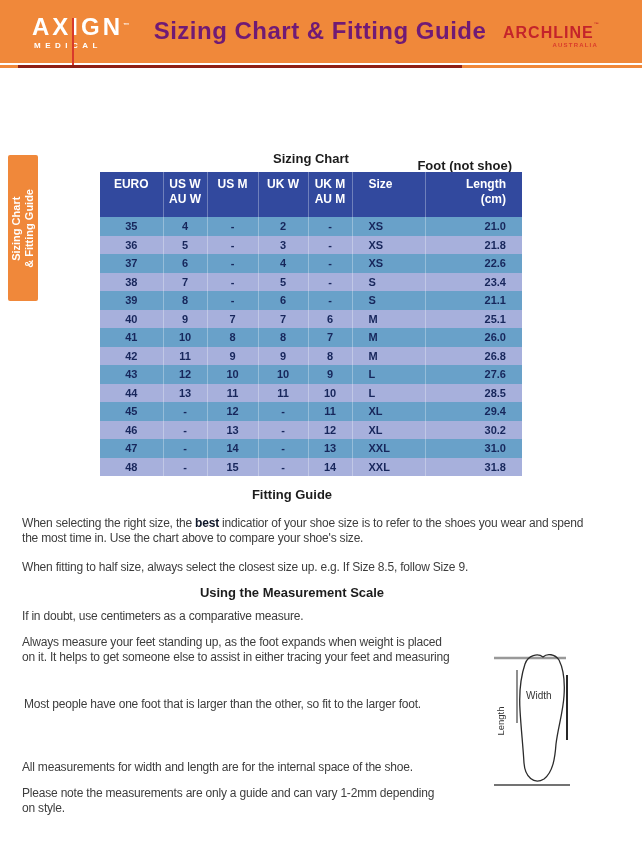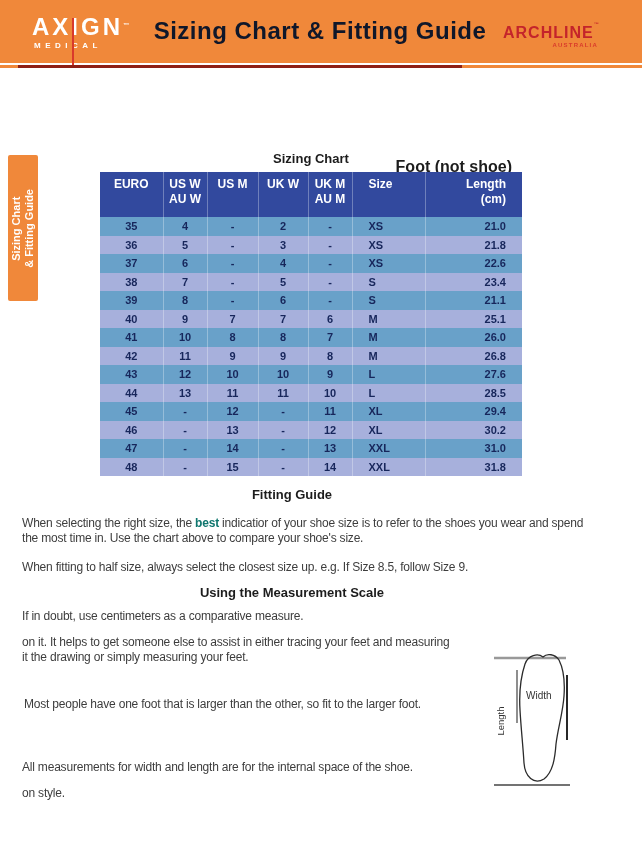--- a/index.html
+++ b/index.html
@@ -8,58 +8,58 @@
     font-family:"Liberation Sans", sans-serif; overflow:hidden;
   }
   
   .header-band{position:absolute;left:0;top:0;width:642px;height:63px;background:#F0883A;}
   .axign{position:absolute;left:32px;top:14px;width:80px;color:#ffffff;}
   .axign-word{font-size:24px;font-weight:bold;letter-spacing:3px;line-height:26px;}
   .axign-tm{font-size:6px;vertical-align:top;position:relative;top:-2px;}
   .axign-medical{font-size:8px;font-weight:bold;letter-spacing:4.5px;margin-top:1px;margin-left:2px;}
   .axign-line{position:absolute;left:40px;top:4px;width:2px;height:50px;background:#D93A2B;}
   .page-title{position:absolute;left:130px;top:17px;width:380px;text-align:center;
-    color:#0f172a;font-size:24px;font-weight:bold;letter-spacing:0.5px;}
+    color:#701a75;font-size:24px;font-weight:bold;letter-spacing:0.5px;}
   .archline{position:absolute;left:503px;top:24px;width:95px;color:#C4242B;}
   .archline-word{font-size:16px;font-weight:bold;letter-spacing:1px;}
   .archline-tm{font-size:5px;vertical-align:top;position:relative;top:-3px;}
   .archline-aus{font-size:6px;font-weight:bold;letter-spacing:1.2px;text-align:right;margin-top:0px;color:#D93A2B;}
   .header-rule{position:absolute;left:0;top:65px;width:642px;height:3px;
     background:linear-gradient(90deg,#F0883A 0 18px,#8E2016 18px 462px,#F0883A 462px 100%);}
   
   .side-tab{position:absolute;left:8px;top:155px;width:30px;height:146px;background:#F0883A;
     border-radius:2px;display:flex;align-items:center;justify-content:center;}
   .side-tab-inner{writing-mode:vertical-rl;transform:rotate(180deg);
     color:#ffffff;font-weight:bold;font-size:11px;line-height:13px;text-align:center;white-space:nowrap;}
   
   .chart-title{position:absolute;left:100px;top:151px;width:422px;text-align:center;
     font-size:13px;font-weight:bold;color:#1c1c1c;}
   .foot-note{position:absolute;left:312px;top:158px;width:200px;text-align:right;
-    font-size:16px;font-weight:bold;color:#1c1c1c;}
+    font-size:13px;font-weight:bold;color:#1c1c1c;}
   table.sizing{position:absolute;left:100px;top:172px;width:422px;border-collapse:collapse;
     table-layout:fixed;border-radius:23px;}
   table.sizing th{background:#32499E;color:#ffffff;font-size:12px;font-weight:bold;
     height:40px;vertical-align:top;padding:5px 0 0 0;text-align:center;line-height:15px;}
   table.sizing td{font-size:11px;font-weight:bold;color:#17265B;height:18.5px;
     padding:0;text-align:center;line-height:18.5px;}
   table.sizing td+td, table.sizing th+th{border-left:1px solid rgba(255,255,255,0.30);}
   table.sizing .row-odd  td{background:#69A1C9;}
   table.sizing .row-even td{background:#A7B0DC;}
   table.sizing col.c1{width:63px;} table.sizing col.c2{width:44px;}
   table.sizing col.c3{width:51px;} table.sizing col.c4{width:50px;}
   table.sizing col.c5{width:44px;} table.sizing col.c6{width:73px;}
   table.sizing col.c7{width:97px;}
   table.sizing th:nth-child(6), table.sizing td:nth-child(6){text-align:left;padding-left:16px;}
   table.sizing th:nth-child(7), table.sizing td:nth-child(7){text-align:right;padding-right:16px;}
   
   .sec-heading{position:absolute;left:22px;width:540px;text-align:center;
     font-size:13px;font-weight:bold;color:#1c1c1c;}
   .para{position:absolute;left:22px;font-size:12px;color:#3d3d3d;line-height:15.2px;
     letter-spacing:-0.2px;white-space:nowrap;}
-  .para b{color:#0f766e;}
+  .para b{color:#0f172a;}
   
   .foot-diagram{position:absolute;left:492px;top:646px;width:92px;height:150px;}
   .diagram-label{font-family:"Liberation Sans",sans-serif;}
 </style>
 </head>
 <body>
 
 <div class="page">
 
   <div class="header-band">
@@ -261,26 +261,27 @@
   <div class="sec-heading" style="top:487px;">Fitting Guide</div>
   <div class="para" style="top:516px;">
     <div><span>When selecting the right size, the </span><b>best</b><span> indicatior of your shoe size is to refer to the shoes you wear and spend</span></div>
     <div>the most time in. Use the chart above to compare your shoe's size.</div>
   </div>
   <div class="para" style="top:560px;">When fitting to half size, always select the closest size up. e.g. If Size 8.5, follow Size 9.</div>
 
   <div class="sec-heading" style="top:585px;">Using the Measurement Scale</div>
   <div class="para" style="top:609px;">If in doubt, use centimeters as a comparative measure.</div>
   <div class="para" style="top:635px;">
+    <div>Always measure your feet standing up, as the foot expands when weight is placed</div>
     <div>on it. It helps to get someone else to assist in either tracing your feet and measuring</div>
-    <div>it the drawing or simply measuring your feet.</div>
   </div>
   <div class="para" style="top:697px;left:24px;">Most people have one foot that is larger than the other, so fit to the larger foot.</div>
   <div class="para" style="top:760px;">All measurements for width and length are for the internal space of the shoe.</div>
   <div class="para" style="top:786px;">
+    <div>Please note the measurements are only a guide and can vary 1-2mm depending</div>
     <div>on style.</div>
   </div>
 
   <svg class="foot-diagram" viewBox="0 0 92 150">
     <line x1="2" y1="12" x2="74" y2="12" stroke="#999999" stroke-width="2.4"></line>
     <line x1="2" y1="139" x2="78" y2="139" stroke="#444444" stroke-width="1.4"></line>
     <line x1="25" y1="24" x2="25" y2="77" stroke="#444444" stroke-width="1.2"></line>
     <line x1="75" y1="29" x2="75" y2="94" stroke="#111111" stroke-width="1.8"></line>
     <path d="M33,18 C36,9 46,7 51,11 C55,7 63,8 67,14 C71,22 73,36 72,50
              C71,66 66,82 64,98 C63,112 61,126 52,133 C42,139 33,131 32,117

